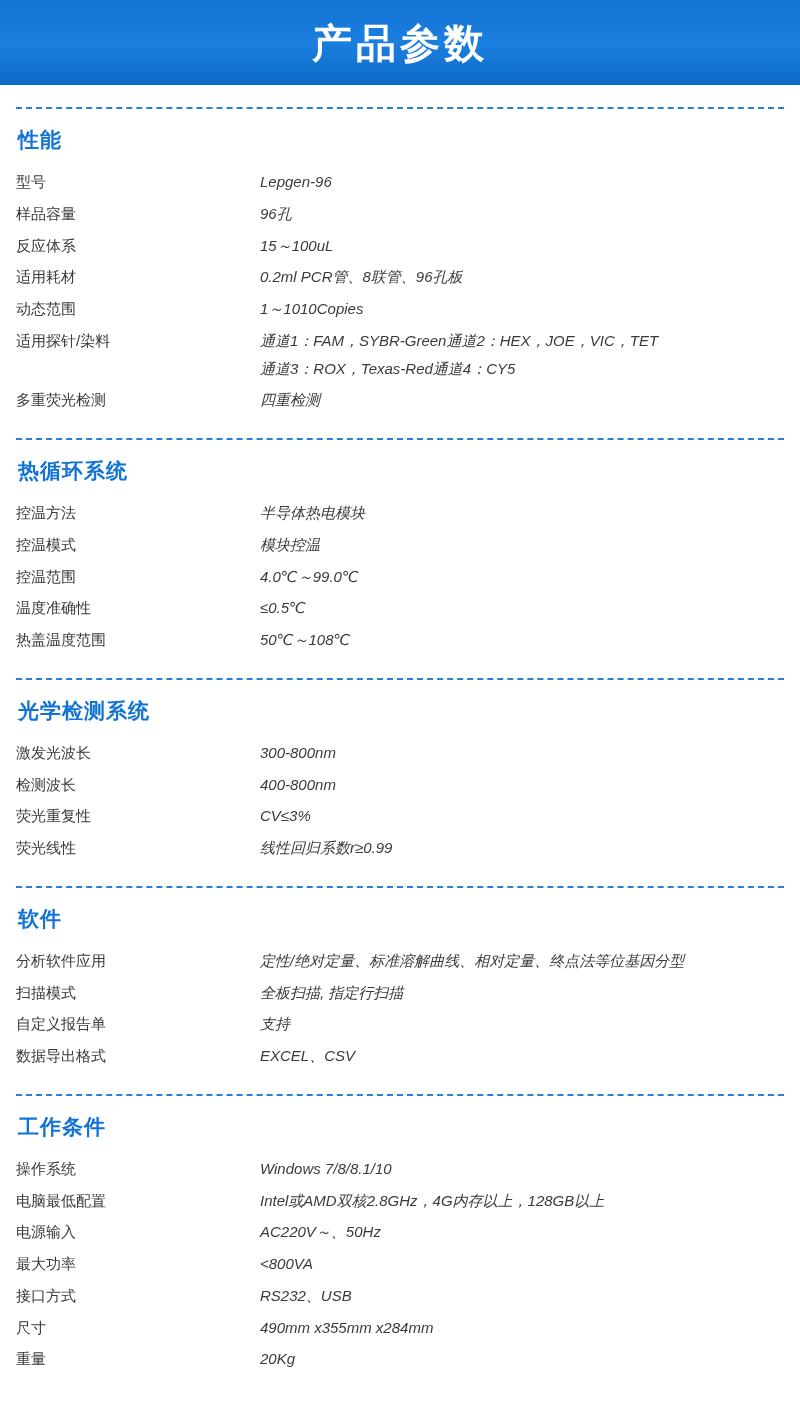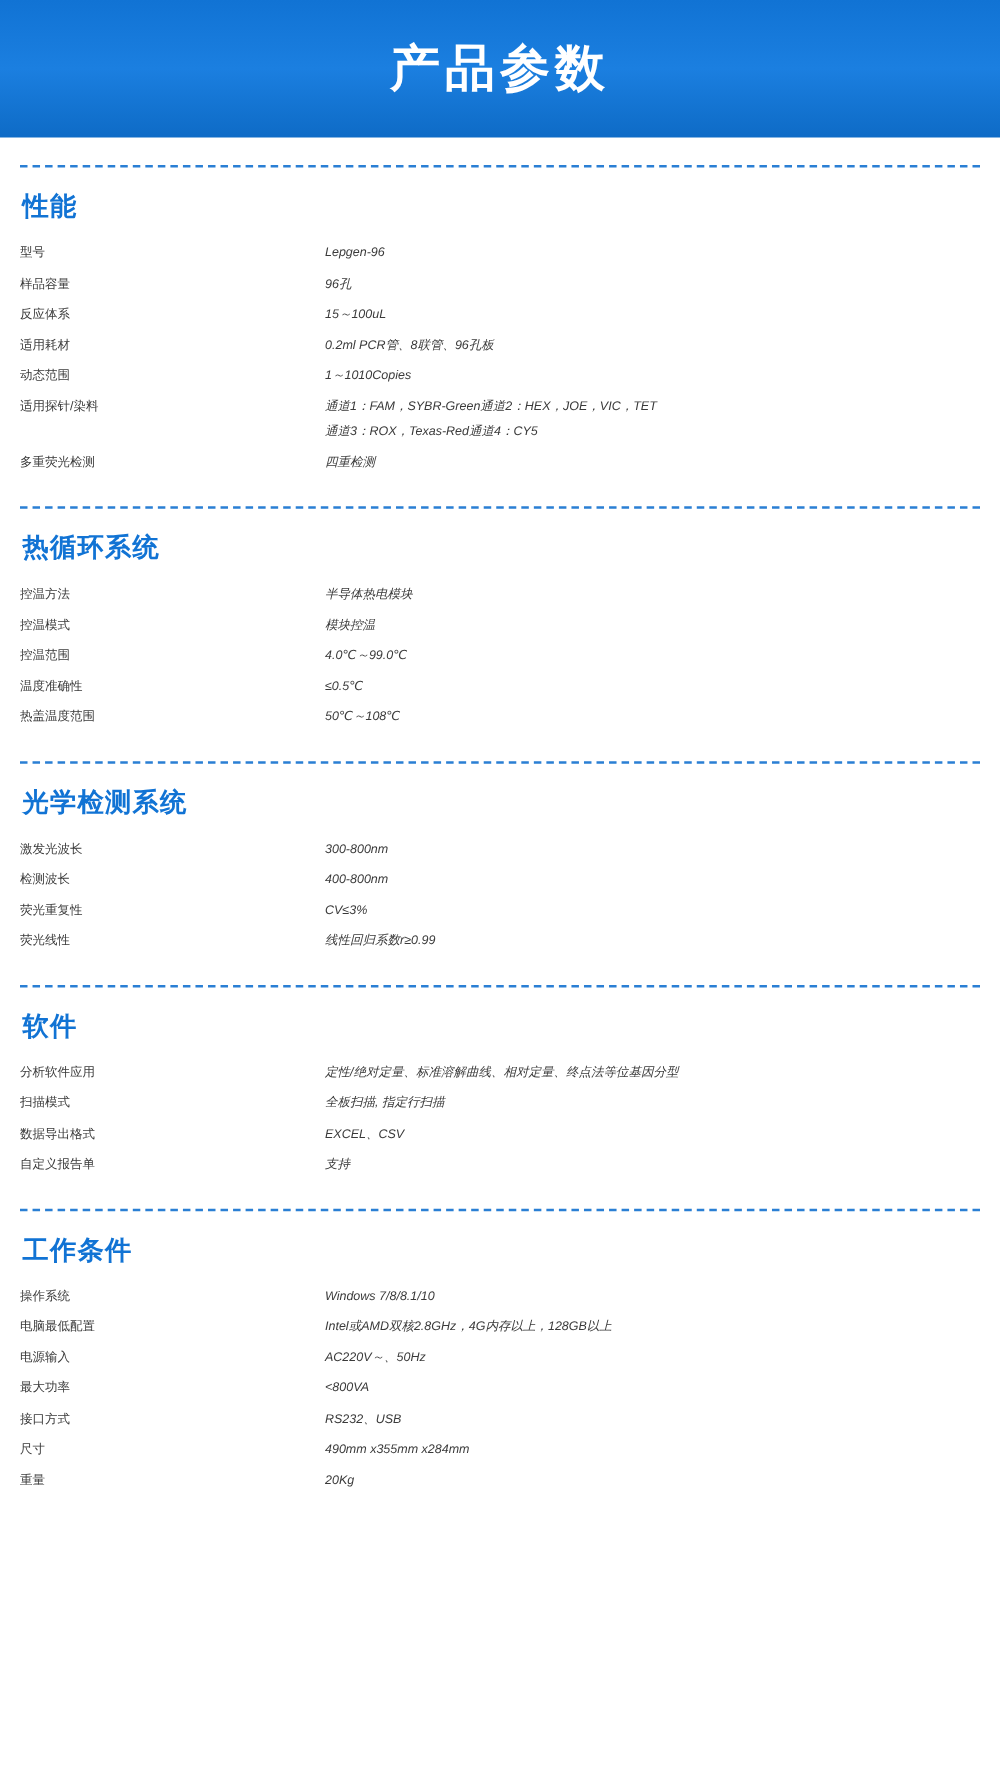--- a/index.html
+++ b/index.html
@@ -13,21 +13,21 @@
     color: #2b2b2b;
   }
   .page {
     width: 800px;
     min-height: 1417px;
     position: relative;
     background: #ffffff;
   }
   
   .banner {
-    height: 110px;
+    height: 85px;
     background: linear-gradient(to bottom, #1173d4 0%, #1b7fe0 50%, #0e6bc6 100%);
     display: flex;
     align-items: center;
     justify-content: center;
   }
   .banner-title {
     color: #ffffff;
     font-size: 40px;
     font-weight: bold;
     letter-spacing: 4px;
@@ -51,21 +51,21 @@
     font-weight: bold;
     margin: 17px 0 12px 2px;
     letter-spacing: 1px;
   }
   table.spec {
     width: 100%;
     border-collapse: collapse;
     margin-bottom: 14px;
   }
   table.spec td {
-    font-size: 10px;
+    font-size: 15px;
     color: #3a3a3a;
     padding: 5px 0 5px 0;
     vertical-align: top;
     line-height: 1.45;
   }
   td.label {
     width: 244px;
     padding-left: 2px;
     white-space: nowrap;
   }
@@ -219,29 +219,29 @@
                   <span class="value-line">定性/绝对定量、标准溶解曲线、相对定量、终点法等位基因分型</span>
                 </td>
               </tr>
               <tr>
                 <td class="label">扫描模式</td>
                 <td class="value">
                   <span class="value-line">全板扫描, 指定行扫描</span>
                 </td>
               </tr>
               <tr>
+                <td class="label">自定义报告单</td>
+                <td class="value">
+                  <span class="value-line">支持</span>
+                </td>
+              </tr>
+              <tr>
                 <td class="label">数据导出格式</td>
                 <td class="value">
                   <span class="value-line">EXCEL、CSV</span>
-                </td>
-              </tr>
-              <tr>
-                <td class="label">自定义报告单</td>
-                <td class="value">
-                  <span class="value-line">支持</span>
                 </td>
               </tr>
             </tbody>
           </table>
         </div>
         <div class="sec">
           <div class="divider"></div>
           <div class="section-title">工作条件</div>
           <table class="spec">
             <tbody>

